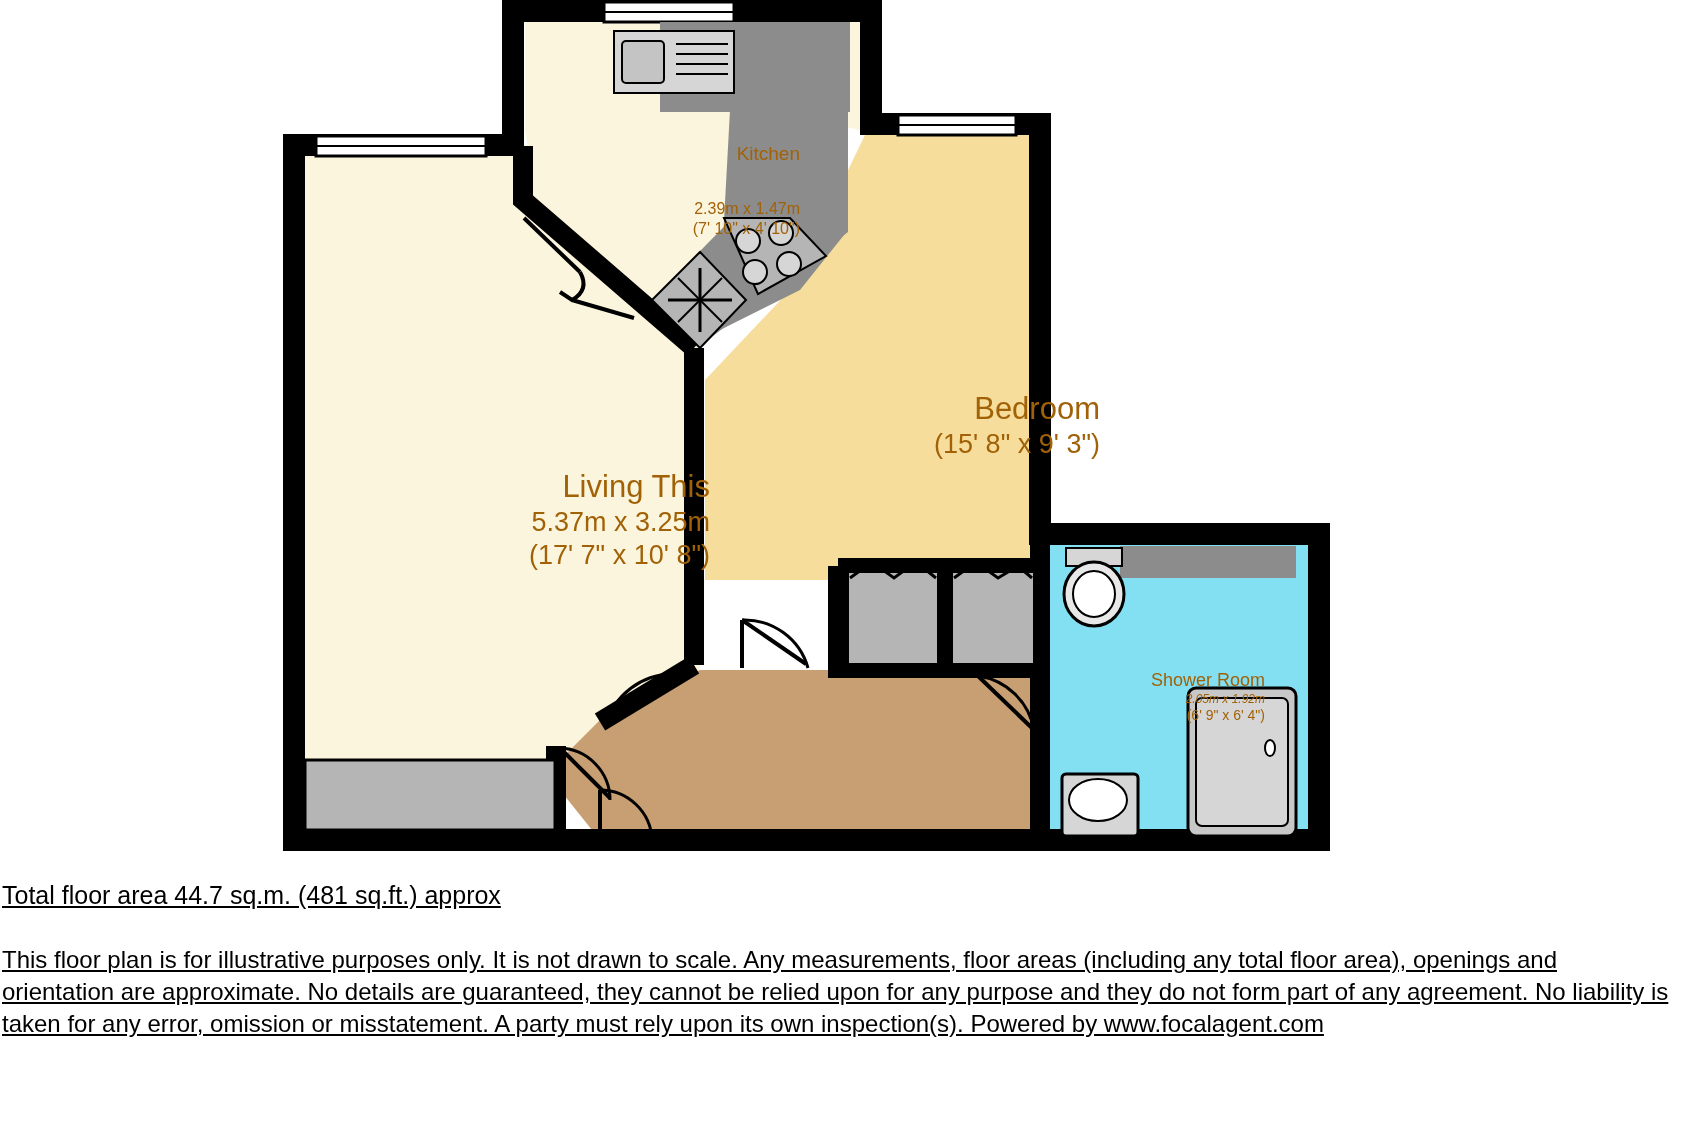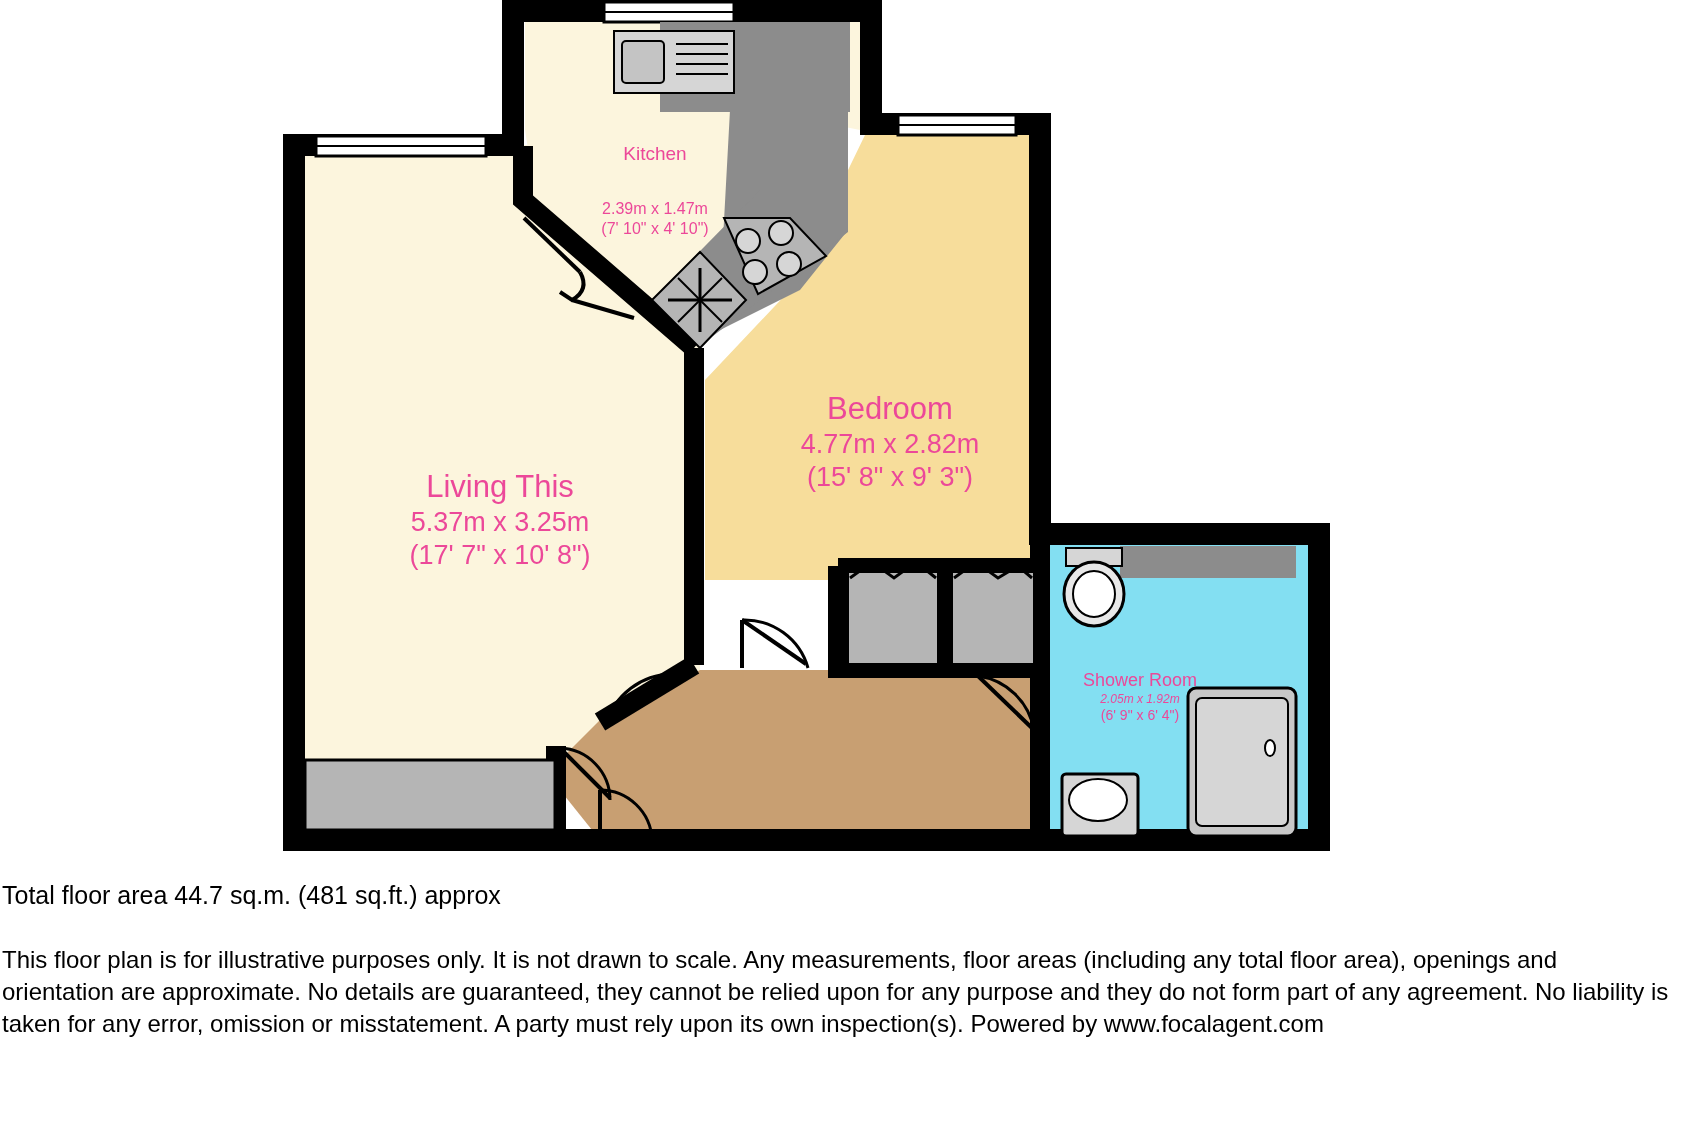--- a/index.html
+++ b/index.html
@@ -17,23 +17,23 @@
   }
   #plan {
     position: absolute;
     left: 0;
     top: 0;
     width: 1688px;
     height: 880px;
   }
   .label {
     position: absolute;
-    text-align: center;
+    text-align: right;
     line-height: 1.22;
-    color: #ec4899;
+    color: #a16207;
     pointer-events: none;
     white-space: nowrap;
   }
   .label .name {
     display: block;
   }
   .label .dim {
     display: block;
   }
   .label .dimimp {
@@ -77,20 +77,21 @@
   }
   #label-shower .name { font-size: 18px; }
   #label-shower .dim { font-size: 12px; font-style: italic; }
   #label-shower .dimimp { font-size: 14px; }
 
   #footer {
     position: absolute;
     left: 0;
     top: 880px;
     width: 1688px;
+    text-decoration: underline;
   }
   #total-area {
     font-size: 25px;
     margin: 0 0 34px 2px;
     line-height: 1.2;
   }
   #disclaimer {
     font-size: 24px;
     line-height: 1.33;
     margin: 0 12px 0 2px;
@@ -233,21 +234,20 @@
 
   
   <div class="label" id="label-living">
     <span class="name">Living This</span>
     <span class="dim">5.37m x 3.25m</span>
     <span class="dimimp">(17' 7" x 10' 8")</span>
   </div>
 
   <div class="label" id="label-bedroom">
     <span class="name">Bedroom</span>
-    <span class="dim">4.77m x 2.82m</span>
     <span class="dimimp">(15' 8" x 9' 3")</span>
   </div>
 
   <div class="label" id="label-kitchen">
     <span class="name">Kitchen</span>
     <span class="dim">2.39m x 1.47m</span>
     <span class="dimimp">(7' 10" x 4' 10")</span>
   </div>
 
   <div class="label" id="label-shower">

